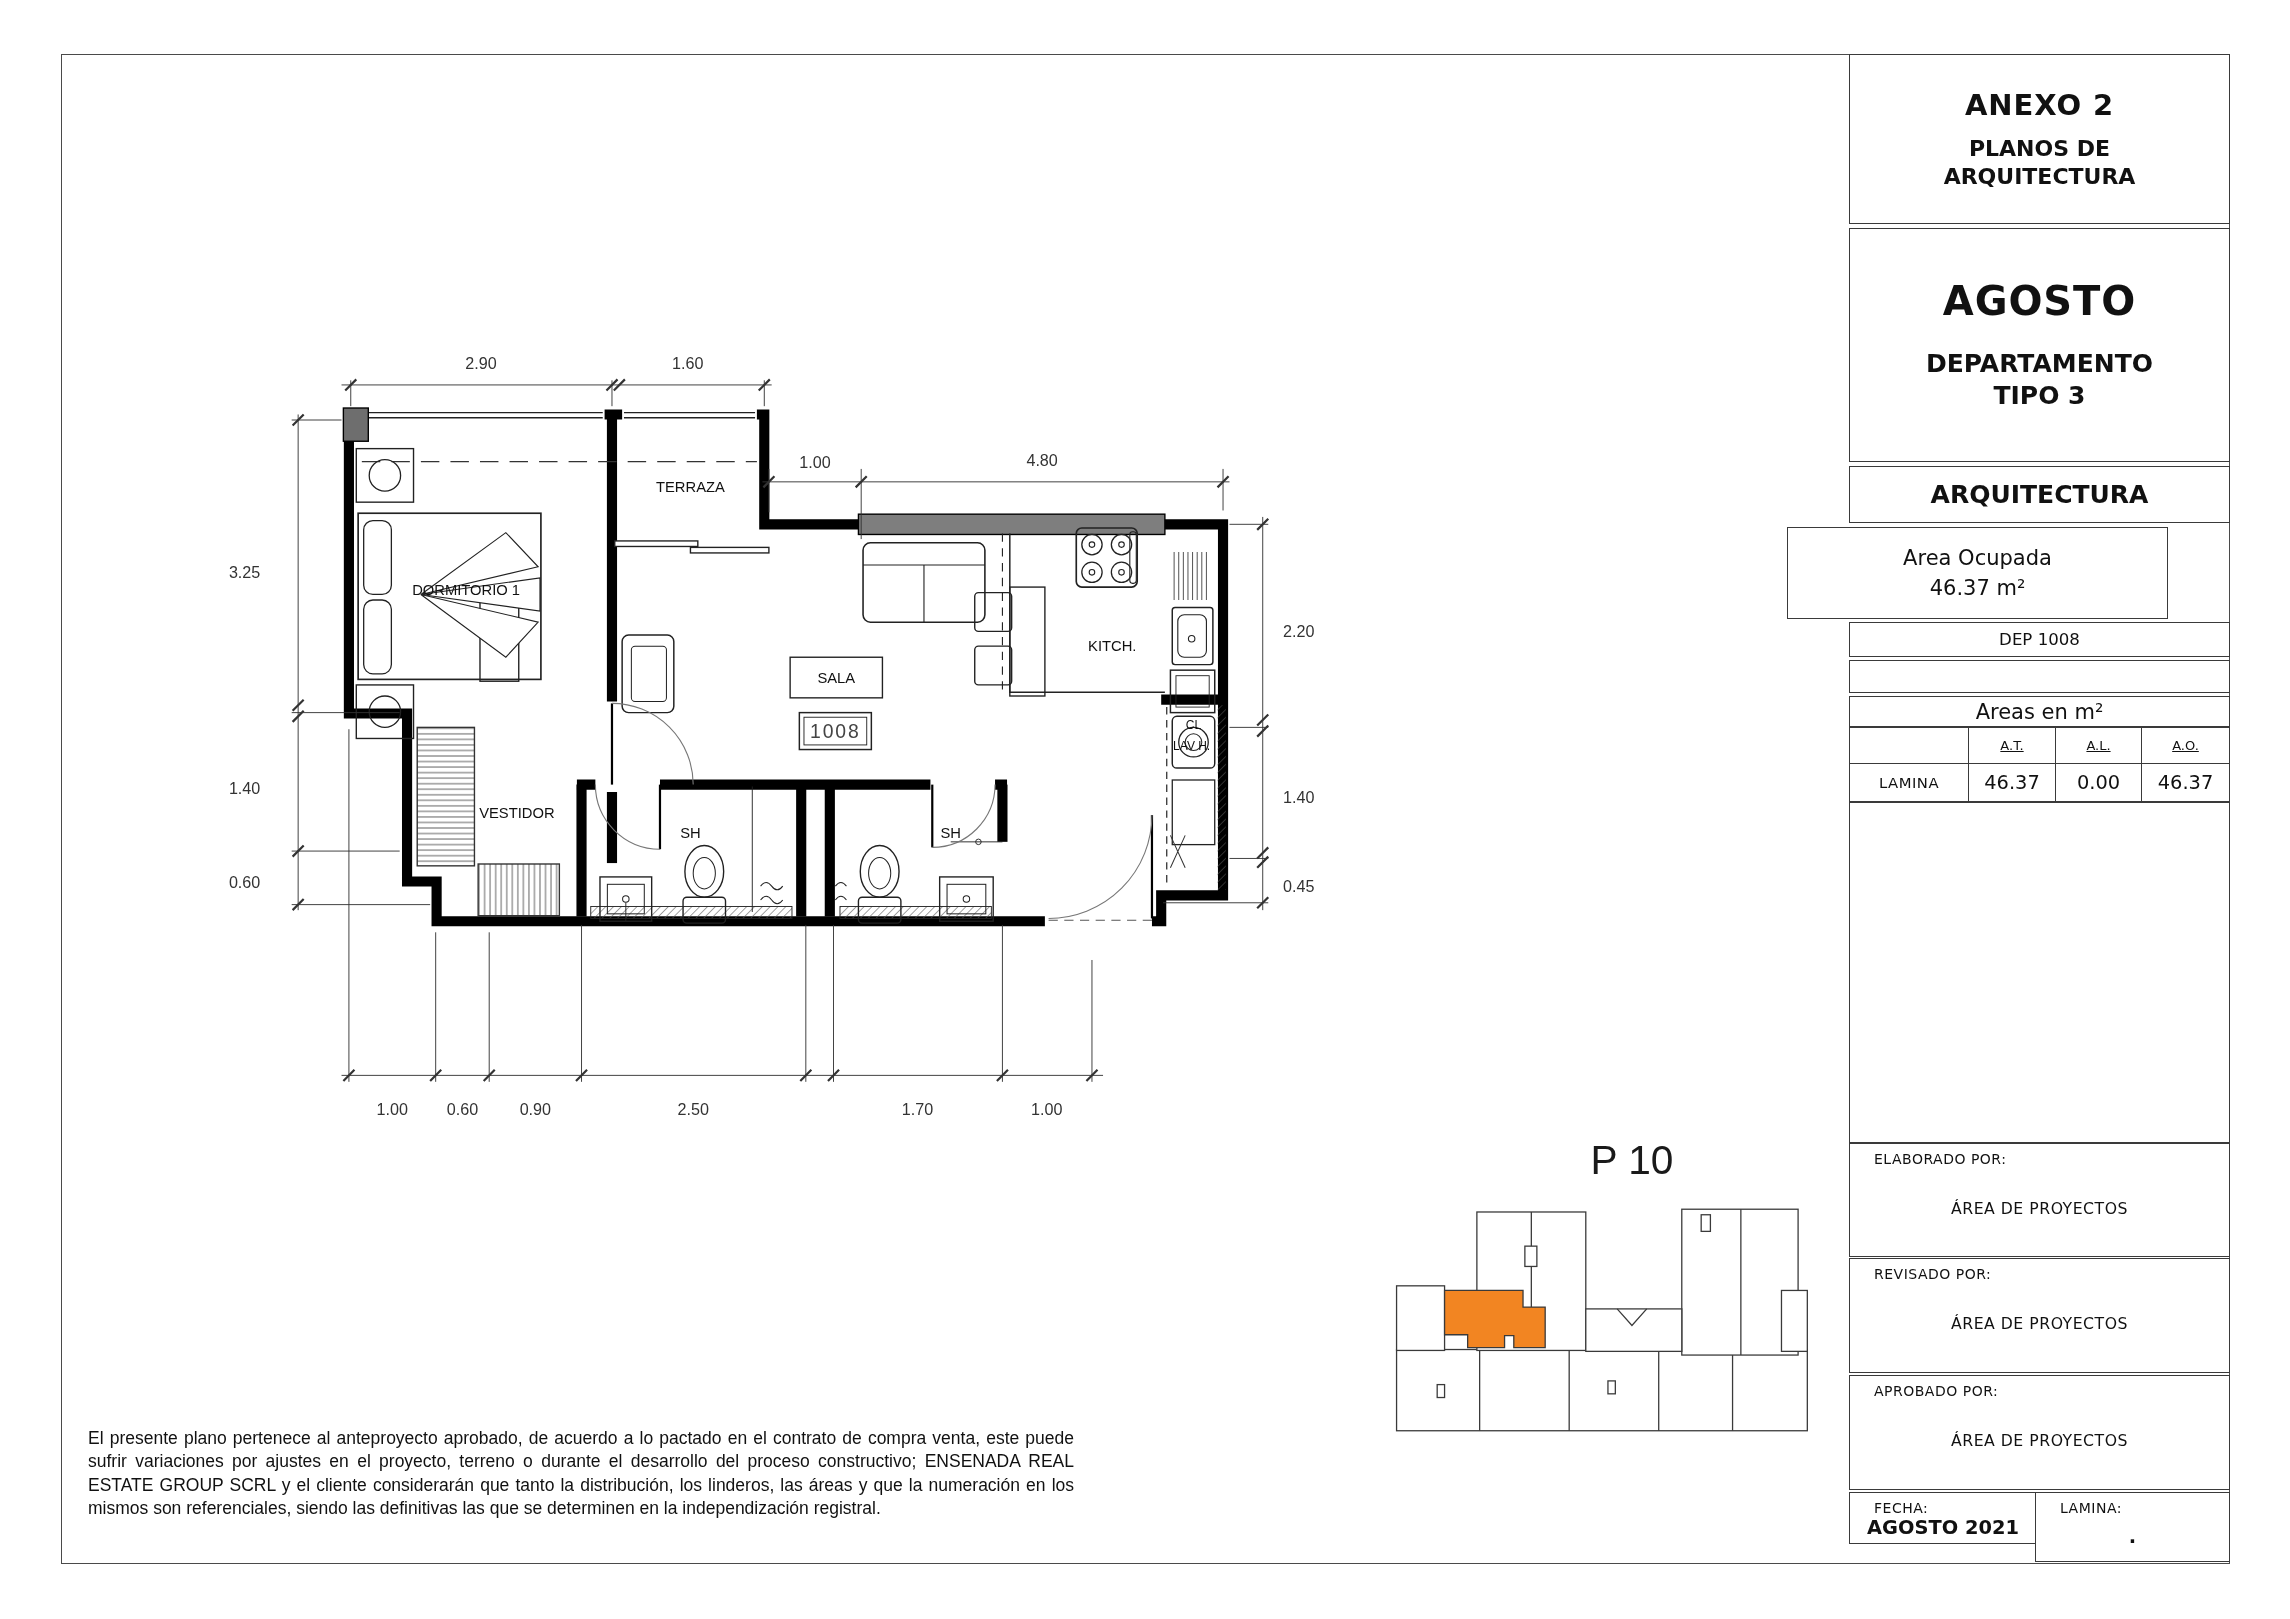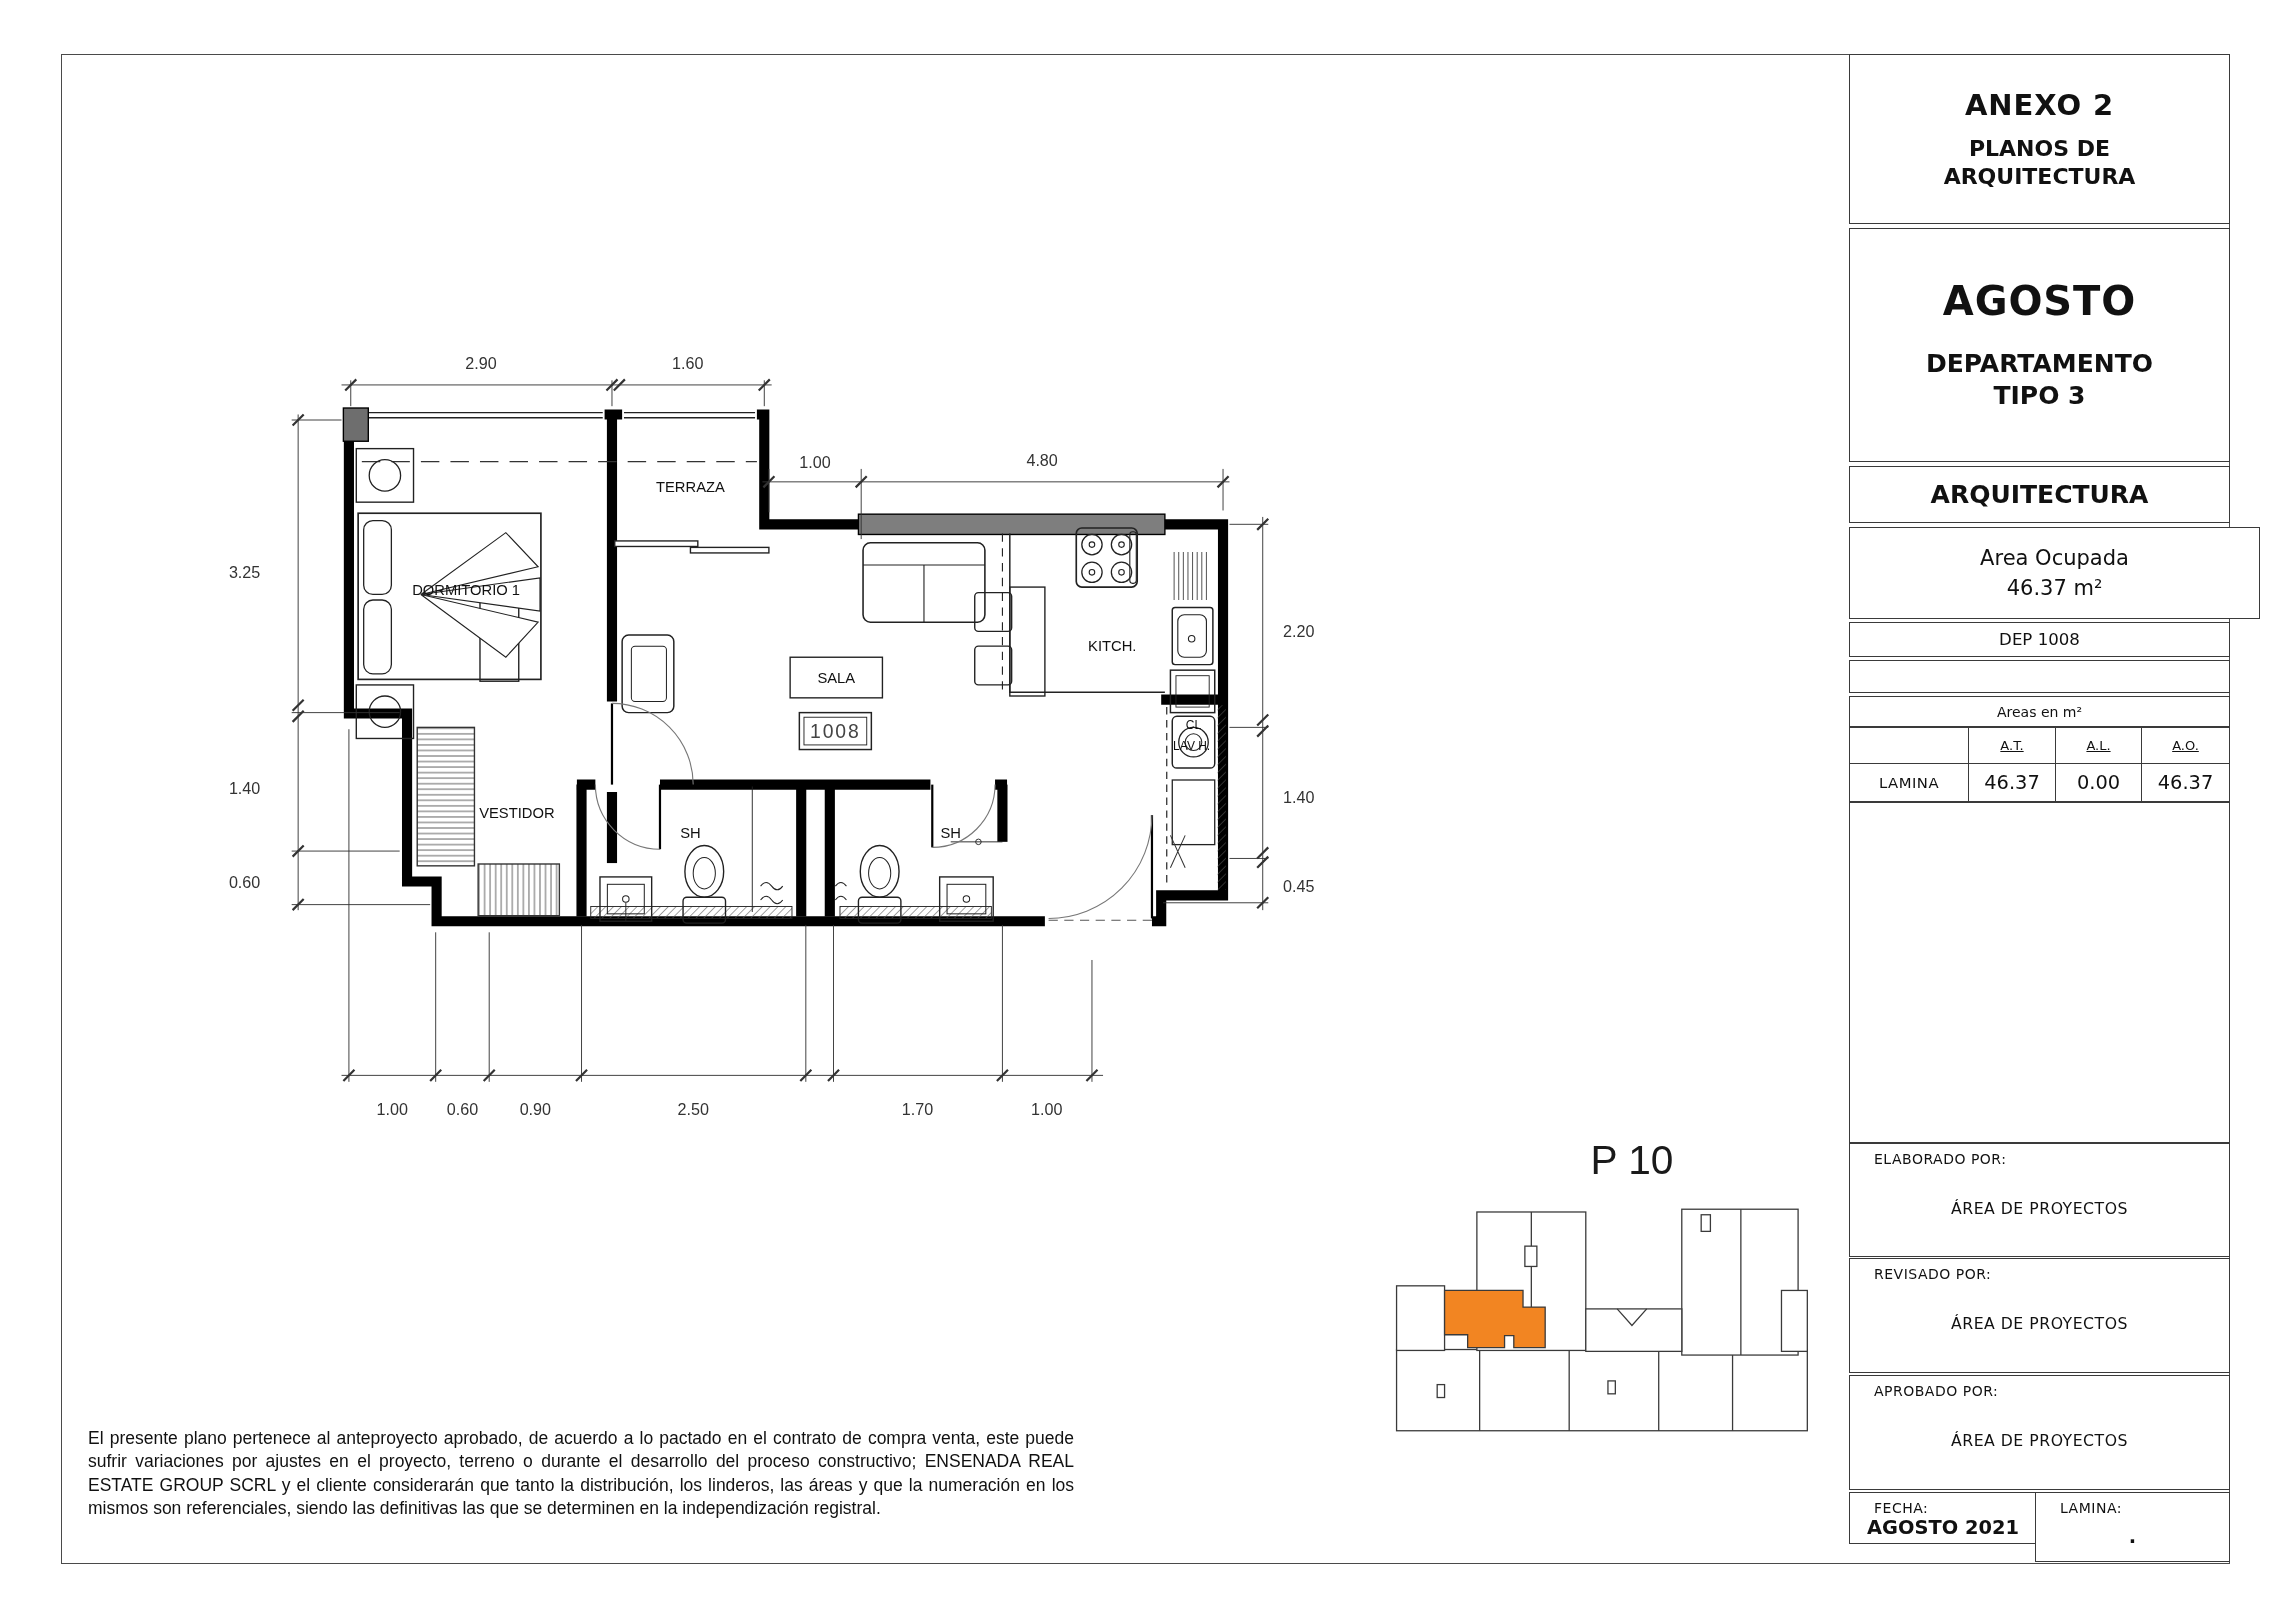--- a/index.html
+++ b/index.html
@@ -8,21 +8,21 @@
   .tb-box{position:absolute;border:1.8px solid #3a3a3a;background:#fff;box-sizing:border-box;display:flex;flex-direction:column;align-items:center;justify-content:center;text-align:center;}
   .tb-label{position:absolute;top:6.5px;left:24px;font-size:14px;letter-spacing:0.5px;}
   .tb-value-center{font-size:15.7px;letter-spacing:0.5px;}
   .t-annex{font-size:29px;font-weight:bold;letter-spacing:0.9px;}
   .t-annex-sub{font-size:22px;font-weight:bold;margin-top:13px;line-height:1.25;}
   .t-project{font-size:40px;font-weight:bold;letter-spacing:0.9px;}
   .t-unittype{font-size:25px;font-weight:bold;margin-top:24px;line-height:1.3;}
   .t-discipline{font-size:25px;font-weight:bold;}
   .t-area{font-size:21px;line-height:1.45;}
   .t-depcode{font-size:16.6px;}
-  .t-areastitle{font-size:14px;}
+  .t-areastitle{font-size:21px;}
   .areas-grid{position:absolute;left:1849px;top:727px;width:381px;height:75px;box-sizing:border-box;border:1.8px solid #3a3a3a;display:grid;grid-template-columns:118px 87px 86px 1fr;grid-template-rows:35px 1fr;background:#fff;}
   .areas-grid > div{border-left:1.8px solid #3a3a3a;border-top:1.8px solid #3a3a3a;display:flex;align-items:center;justify-content:center;box-sizing:border-box;}
   .areas-grid > div:nth-child(-n+4){border-top:none;}
   .areas-grid > div:nth-child(4n+1){border-left:none;}
   .cell-h{font-size:13px;text-decoration:underline;}
   .cell-v{font-size:19.4px;}
   .cell-total{font-size:14.8px;letter-spacing:0.5px;}
   .fecha-value{font-size:19.4px;font-weight:bold;margin-top:18.5px;}
   .disclaimer{position:absolute;left:88px;top:1427px;width:986px;font-family:"Liberation Sans",sans-serif;font-size:17.5px;line-height:1.33;text-align:justify;color:#111;}
   svg text{font-family:"Liberation Sans",sans-serif;fill:#111;}
@@ -343,21 +343,21 @@
   <div class="t-unittype">
     <div>DEPARTAMENTO</div>
     <div>TIPO 3</div>
   </div>
 </div>
 
 <div class="tb-box" style="left:1849px;top:466px;width:381px;height:57px;">
   <div class="t-discipline">ARQUITECTURA</div>
 </div>
 
-<div class="tb-box" style="left:1849px;top:527px;width:411px;height:92px;">
+<div class="tb-box" style="left:1787px;top:527px;width:381px;height:92px;">
   <div class="t-area">
     <div>Area Ocupada</div>
     <div>46.37 m²</div>
   </div>
 </div>
 
 <div class="tb-box" style="left:1849px;top:622px;width:381px;height:35px;">
   <div class="t-depcode">DEP 1008</div>
 </div>
 

